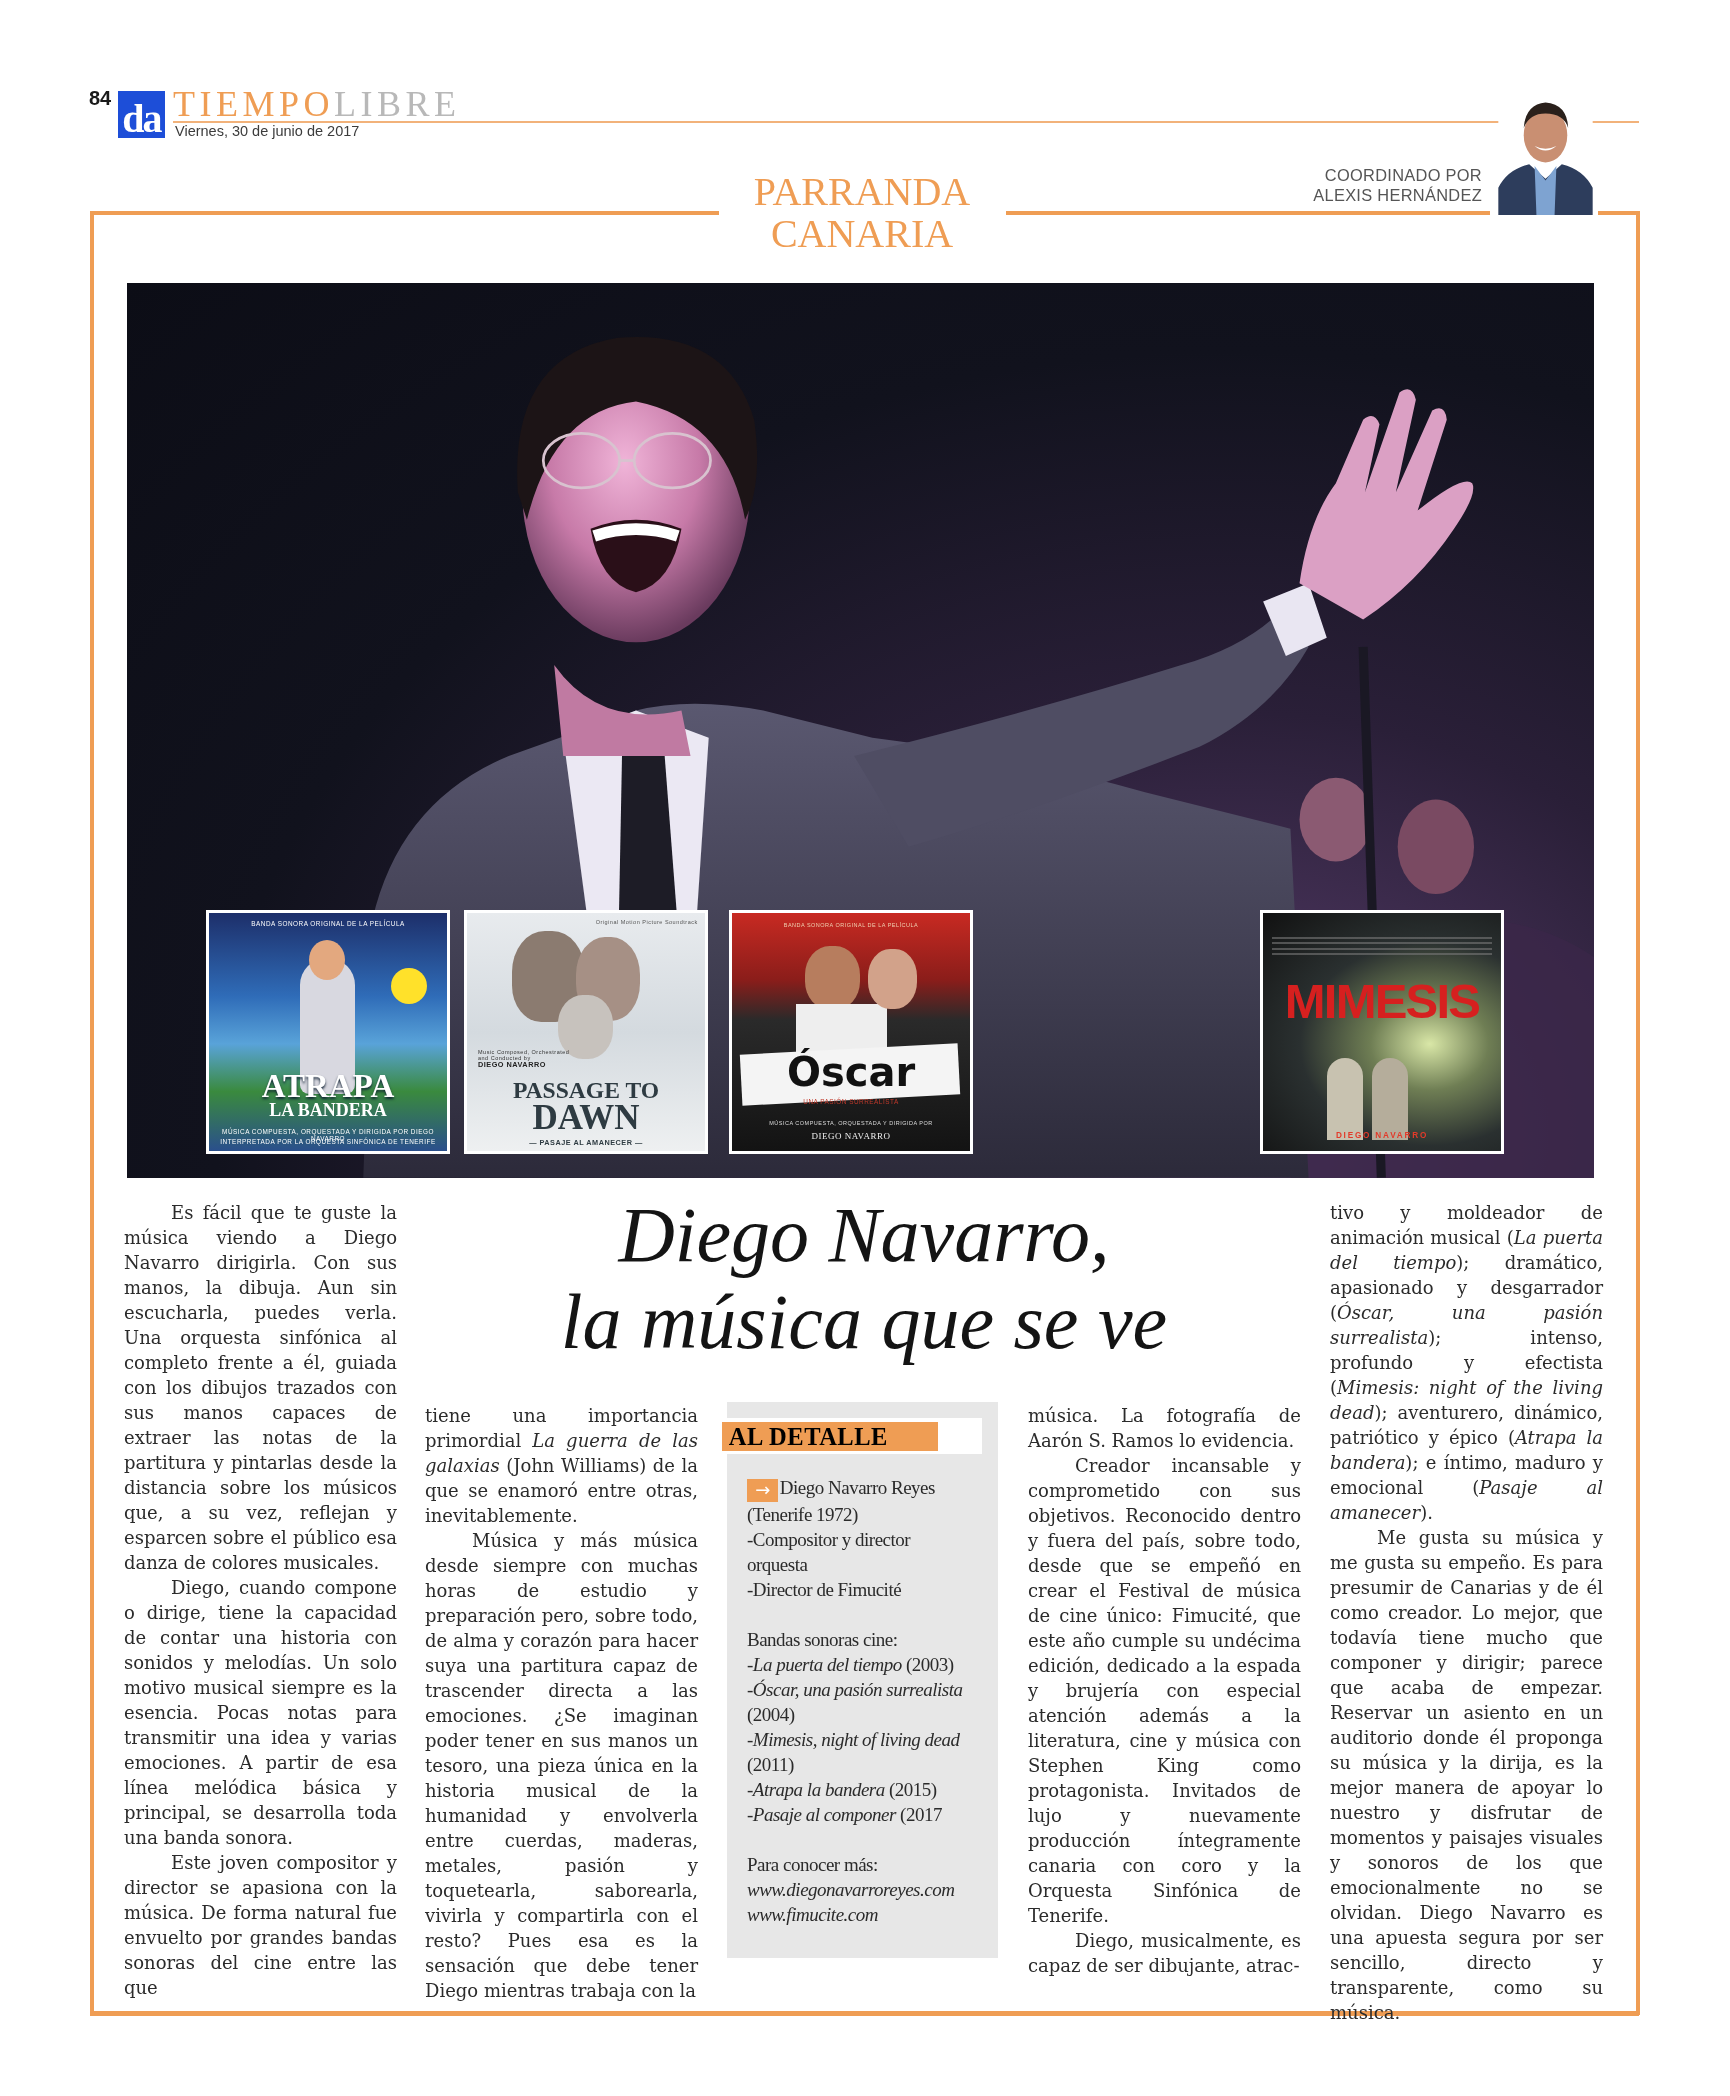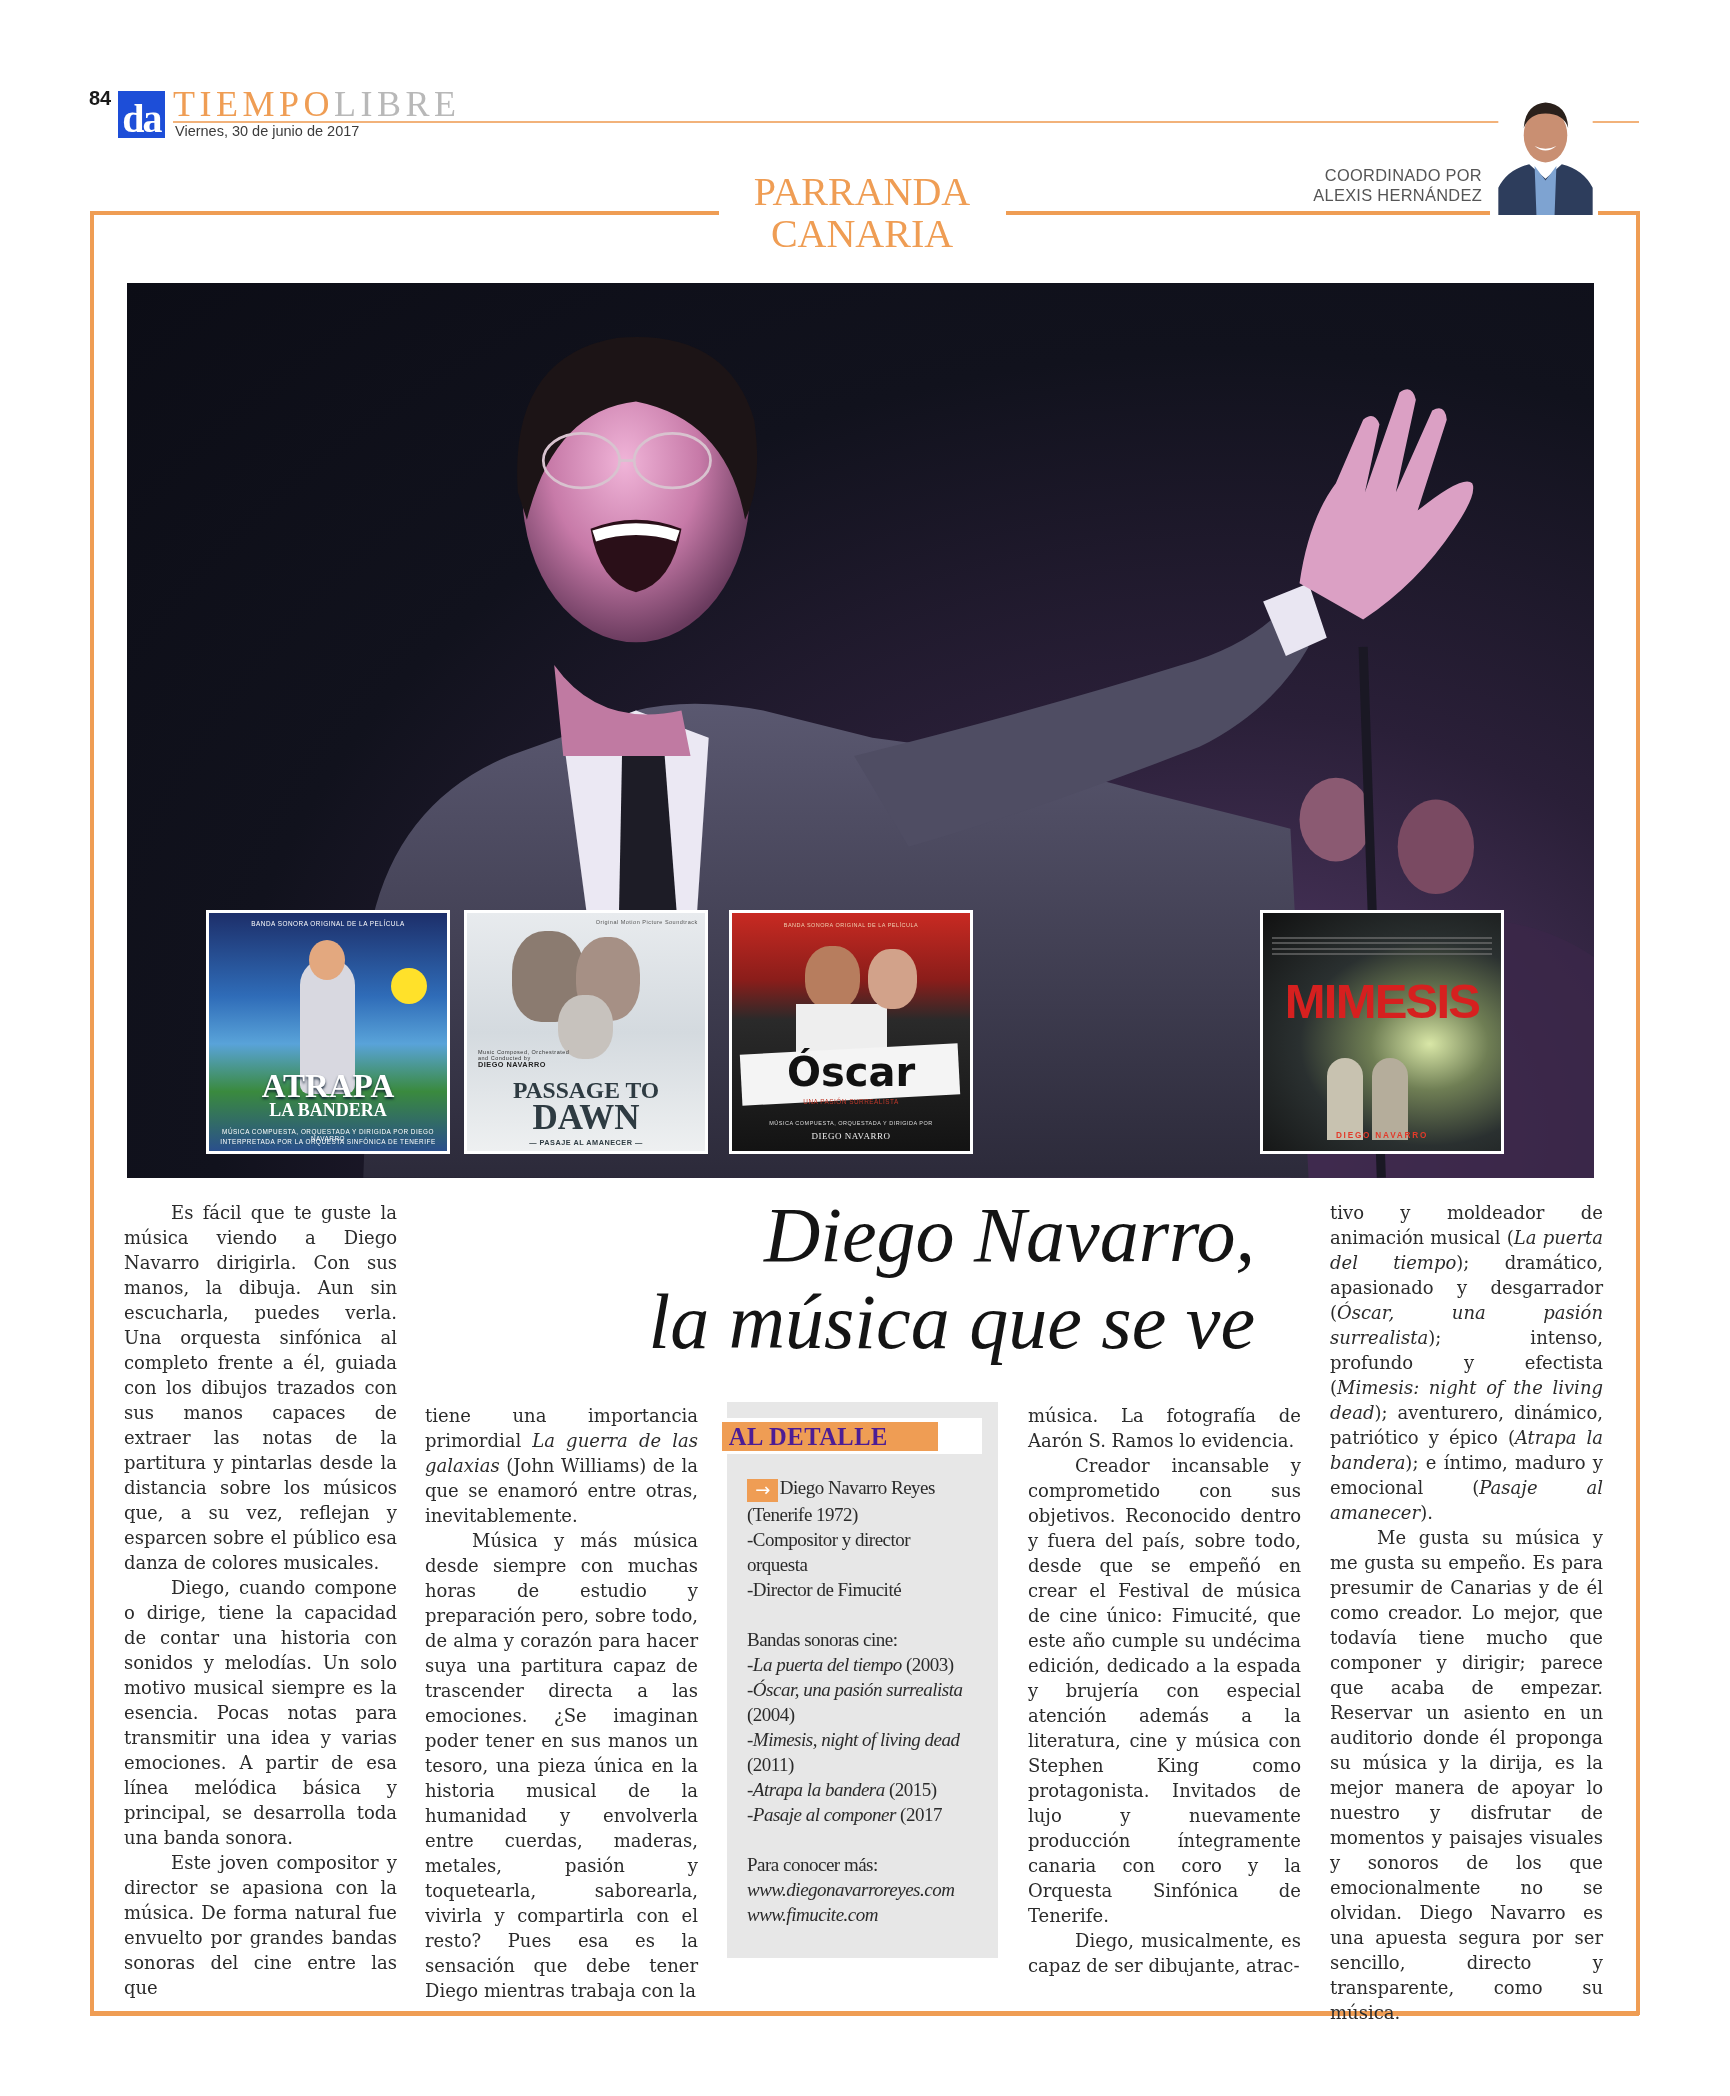--- a/index.html
+++ b/index.html
@@ -47,26 +47,26 @@
   
   .col { position: absolute; font-family: "DejaVu Serif", serif; font-size: 18px; line-height: 25px; color: #2b2b2b; text-align: justify; hyphens: manual; }
   .col p { text-indent: 47px; }
   .col p.noindent { text-indent: 0; }
   .col i { font-style: italic; }
   .col1 { left: 124px; top: 1200px; width: 273px; }
   .col2 { left: 425px; top: 1403px; width: 273px; }
   .col3 { left: 1028px; top: 1403px; width: 273px; }
   .col4 { left: 1330px; top: 1200px; width: 273px; }
 
-  .headline { position: absolute; left: 473px; top: 1191px; width: 782px; text-align: right; font-family: "Liberation Serif", serif; font-style: italic; font-size: 78px; line-height: 87px; color: #141414; }
+  .headline { position: absolute; left: 473px; top: 1191px; width: 782px; text-align: center; font-family: "Liberation Serif", serif; font-style: italic; font-size: 78px; line-height: 87px; color: #141414; }
 
   
   .sidebar { position: absolute; left: 727px; top: 1402px; width: 271px; height: 556px; background: #e7e7e7; }
   .sb-head-band { position: absolute; left: 0; top: 16.4px; width: 255px; height: 36px; background: #ffffff; }
-  .sb-head { position: absolute; left: -5.5px; top: 20px; width: 216px; height: 29px; background: #ef9d54; color: #4c1d95; font-family: "Liberation Serif", serif; font-weight: bold; font-size: 24.5px; line-height: 30px; padding-left: 7.3px; letter-spacing: 0.5px; }
+  .sb-head { position: absolute; left: -5.5px; top: 20px; width: 216px; height: 29px; background: #ef9d54; color: #000000; font-family: "Liberation Serif", serif; font-weight: bold; font-size: 24.5px; line-height: 30px; padding-left: 7.3px; letter-spacing: 0.5px; }
   .sb-body { position: absolute; left: 20px; top: 73px; width: 244px; font-family: "Liberation Serif", serif; font-size: 19px; line-height: 25px; color: #2b2b2b; letter-spacing: -0.5px; }
   .sb-body .line { display: block; }
   .sb-body .gap { height: 25px; }
   .sb-arrow { display: inline-block; width: 31px; height: 23.6px; background: #ef9d54; color: #fff; font-family: "DejaVu Sans", sans-serif; font-size: 18px; line-height: 22px; text-align: center; vertical-align: -1.8px; margin-right: 1.8px; }
 </style>
 </head>
 <body>
 
 <div class="page-num">84</div>
 <div class="logo">da</div>

